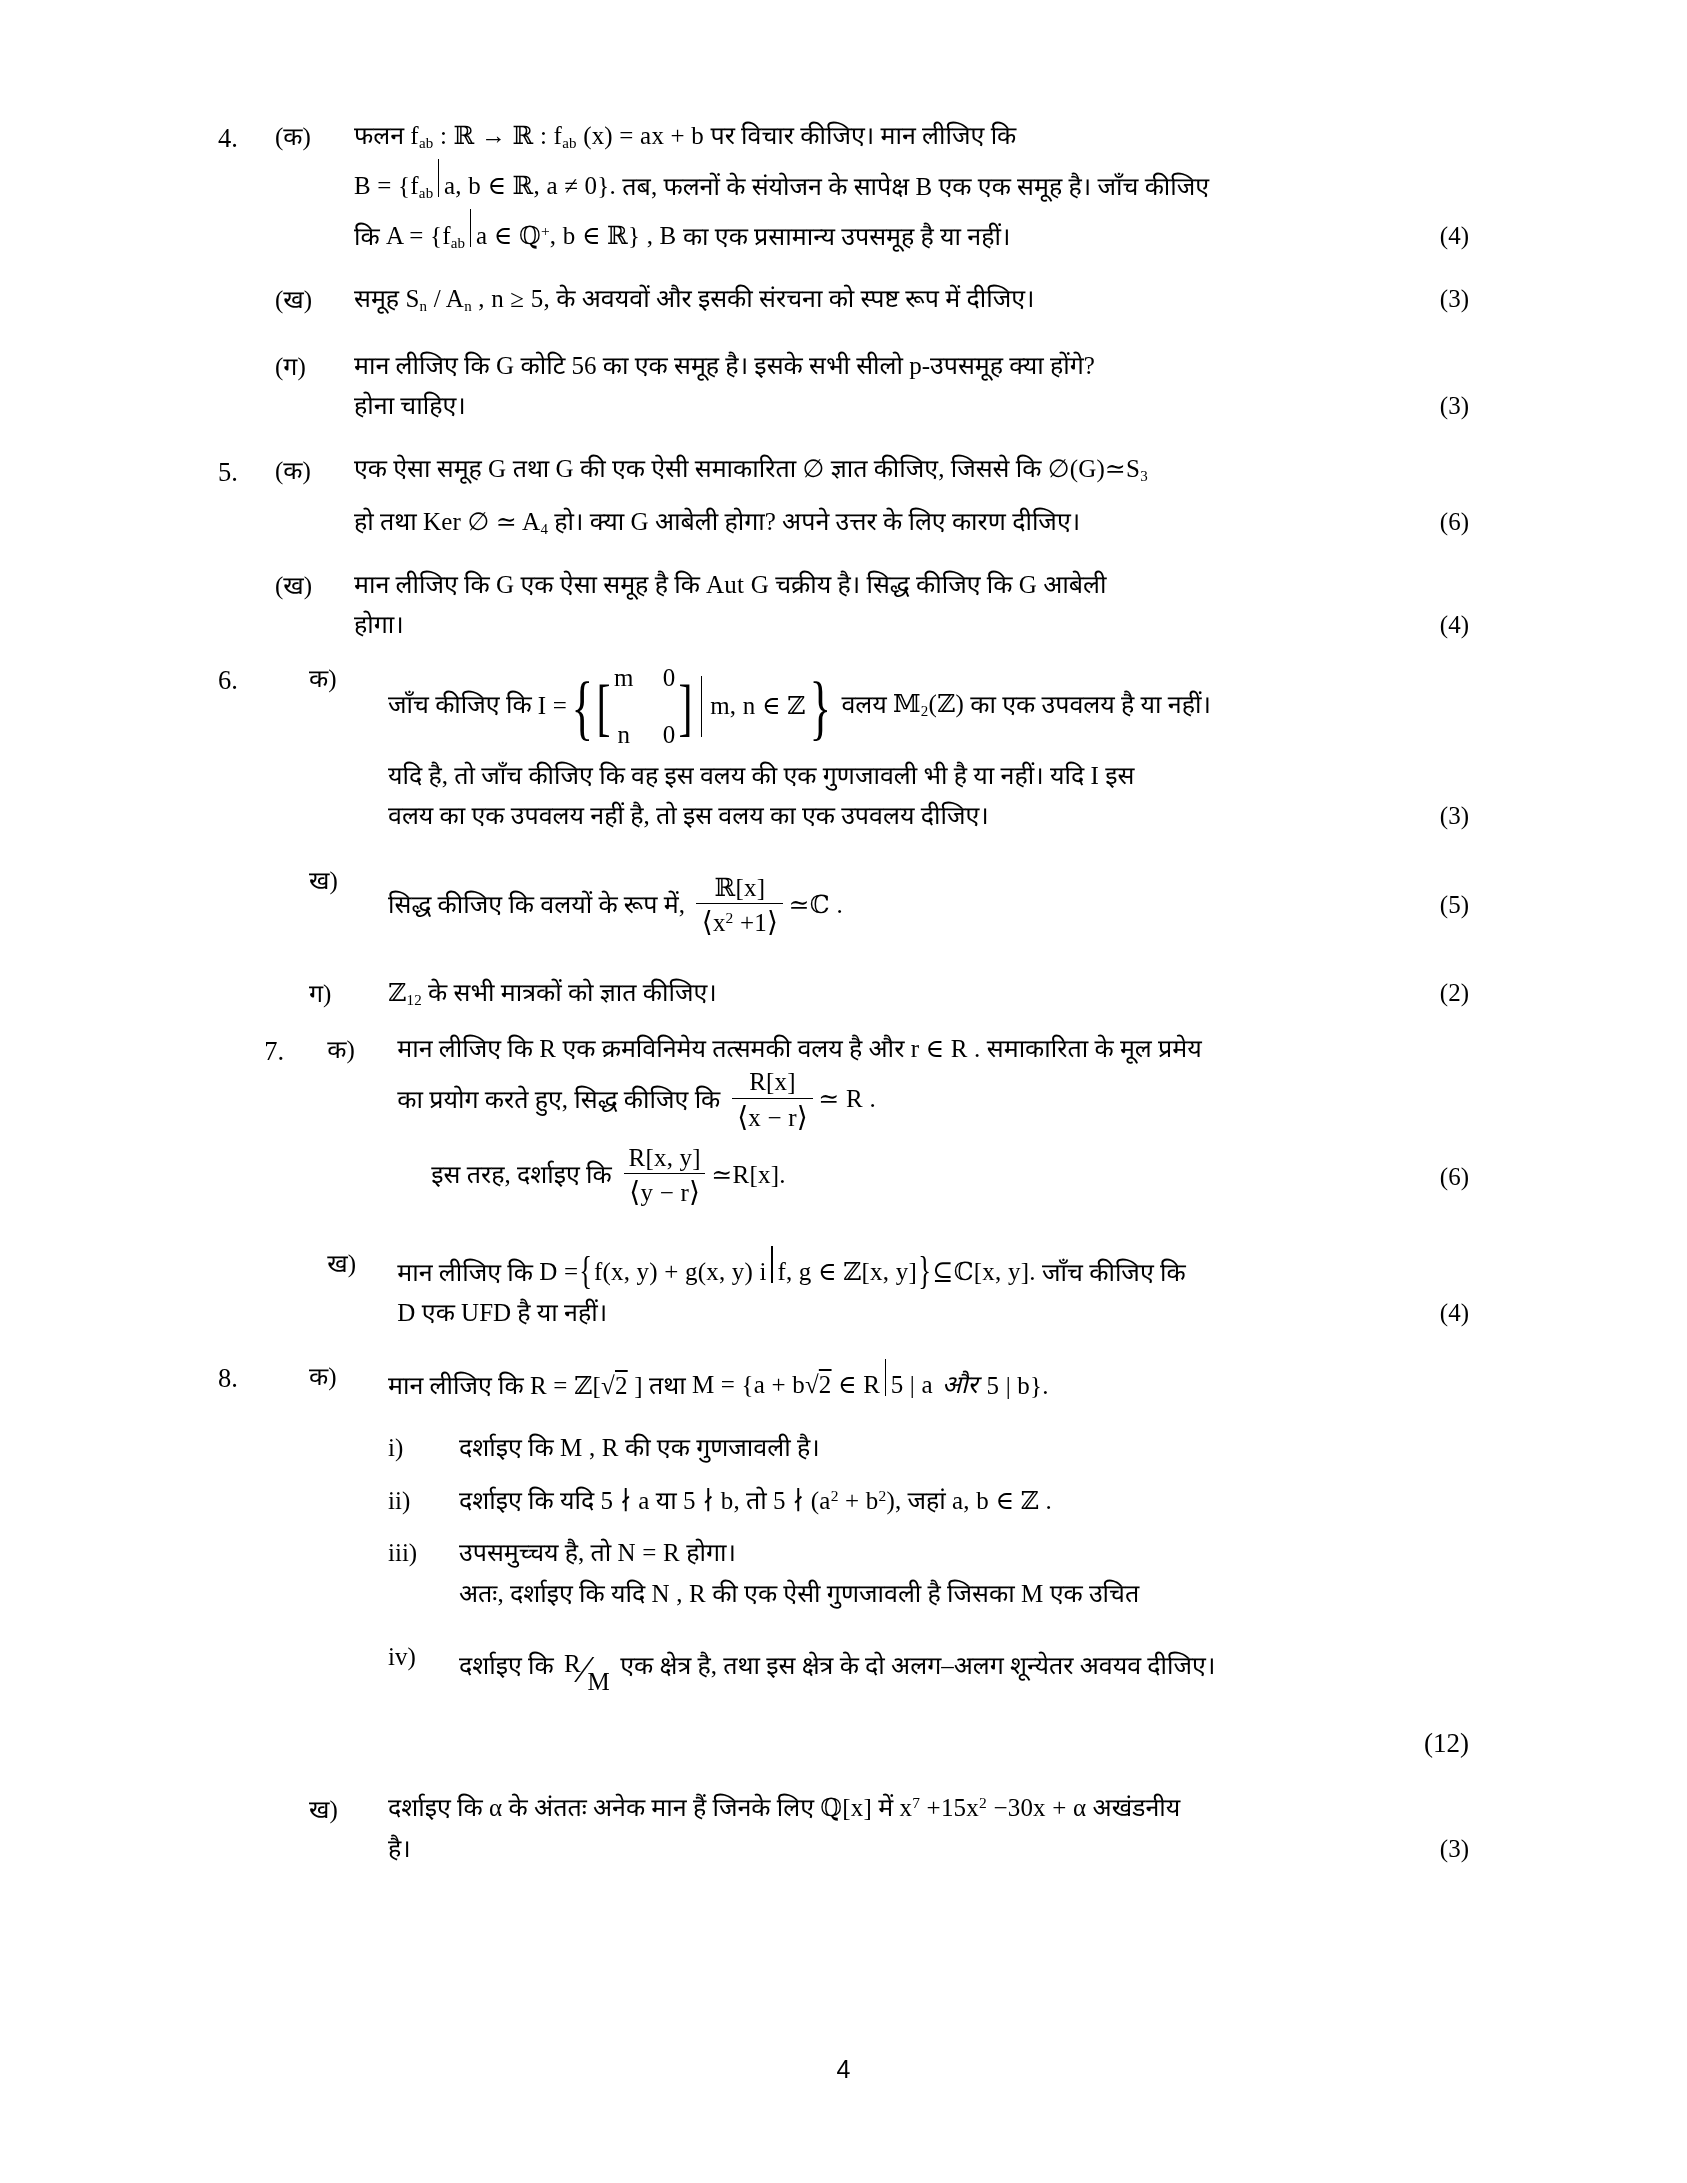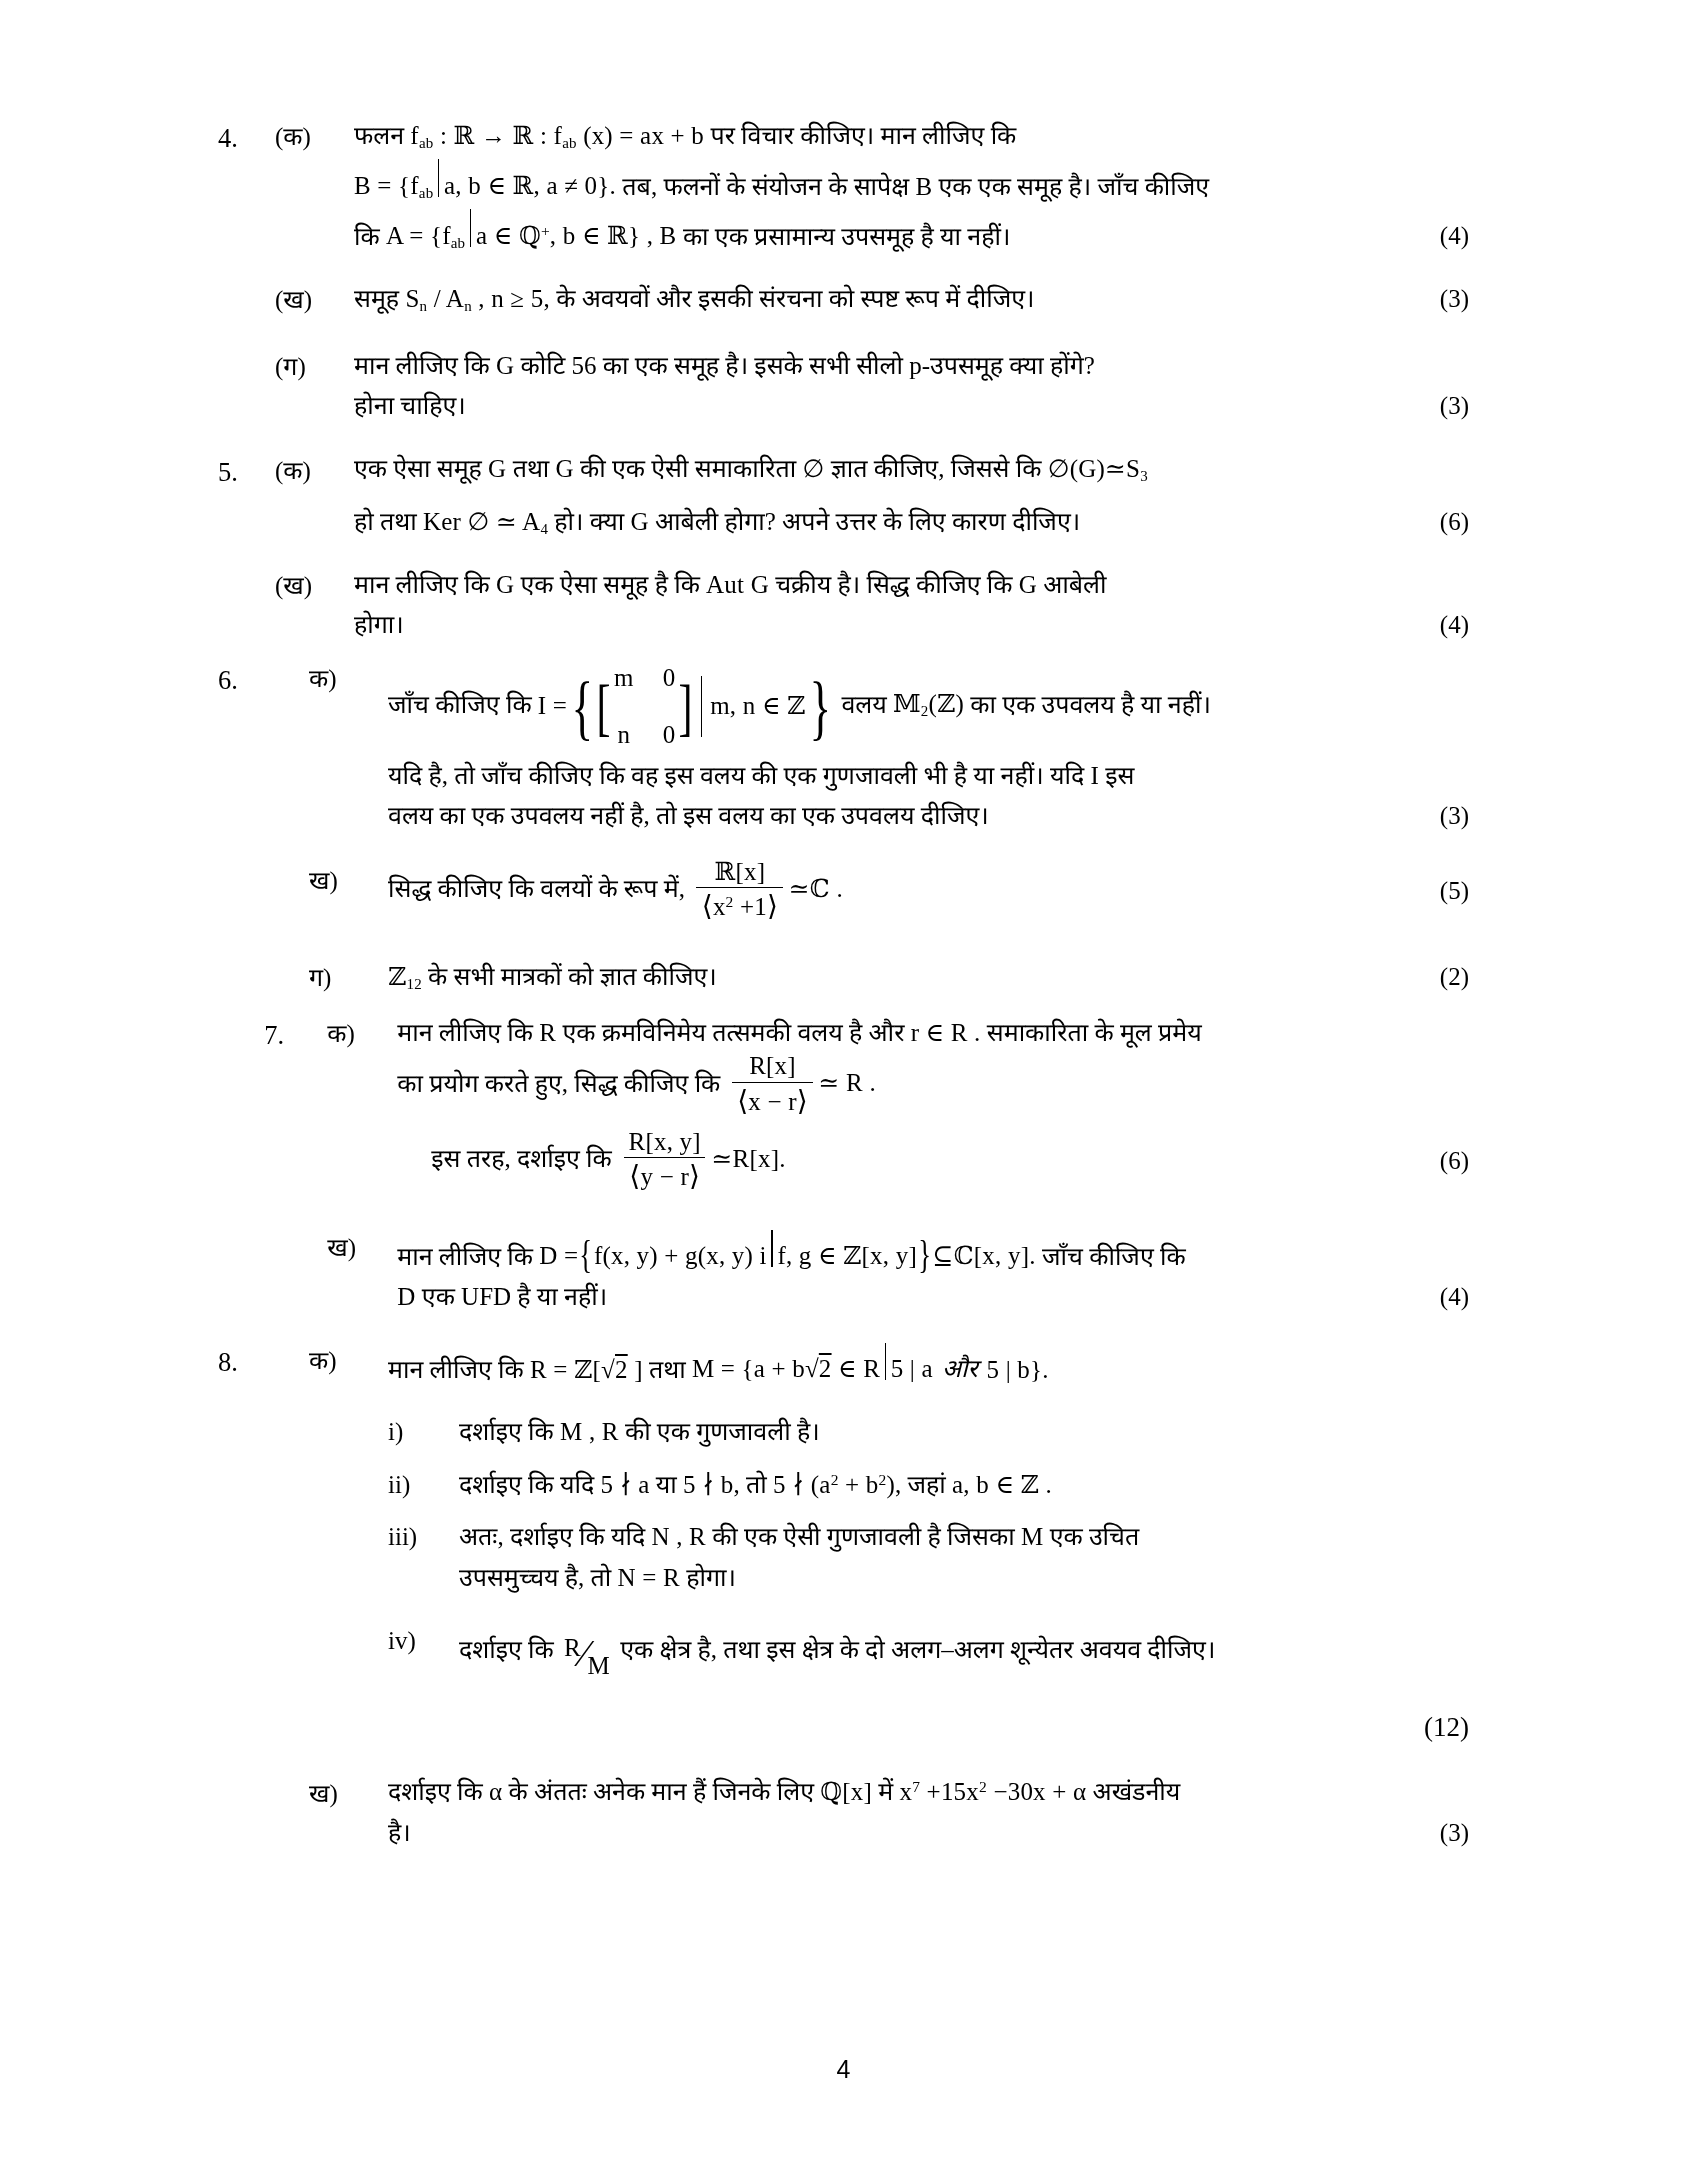--- a/index.html
+++ b/index.html
@@ -377,21 +377,21 @@
       </div>
     </div>
   </div>
 
   <div class="spacer-md"></div>
 
   <div class="qblock">
     <div class="qnum">&nbsp;</div>
     <div class="plabel pad-l">ख)</div>
     <div class="qbody">
-      <div class="line" style="align-items:center;">
+      <div class="line" style="margin-top:16px;">
         <div class="ltext">
           <span>सिद्ध कीजिए कि वलयों के रूप में,</span>
           <span class="mi nowrap">
             <span class="frac">
               <span class="num">ℝ[x]</span>
               <span class="den"><span class="angle">⟨</span>x<sup class="msup">2</sup> +1<span class="angle">⟩</span></span>
             </span>≃ℂ .
           </span>
         </div>
         <div class="marks">(5)</div>
@@ -529,30 +529,30 @@
           <span class="mi nowrap">a, b ∈ ℤ .</span>
         </div>
       </div>
 
       <div class="spacer-sm"></div>
 
       <div class="subitem">
         <div class="subnum">iii)</div>
         <div class="subbody">
           <div>
+            <span>उपसमुच्चय है, तो</span>
+            <span class="mi nowrap">N = R</span>
+            <span>होगा।</span>
+          </div>
+          <div>
             <span>अतः, दर्शाइए कि यदि</span>
             <span class="mi nowrap">N ,  R</span>
             <span>की एक ऐसी गुणजावली है जिसका</span>
             <span class="mi">M</span>
             <span>एक उचित</span>
-          </div>
-          <div>
-            <span>उपसमुच्चय है, तो</span>
-            <span class="mi nowrap">N = R</span>
-            <span>होगा।</span>
           </div>
         </div>
       </div>
 
       <div class="spacer-md"></div>
 
       <div class="subitem">
         <div class="subnum">iv)</div>
         <div class="subbody">
           <span>दर्शाइए कि</span>

